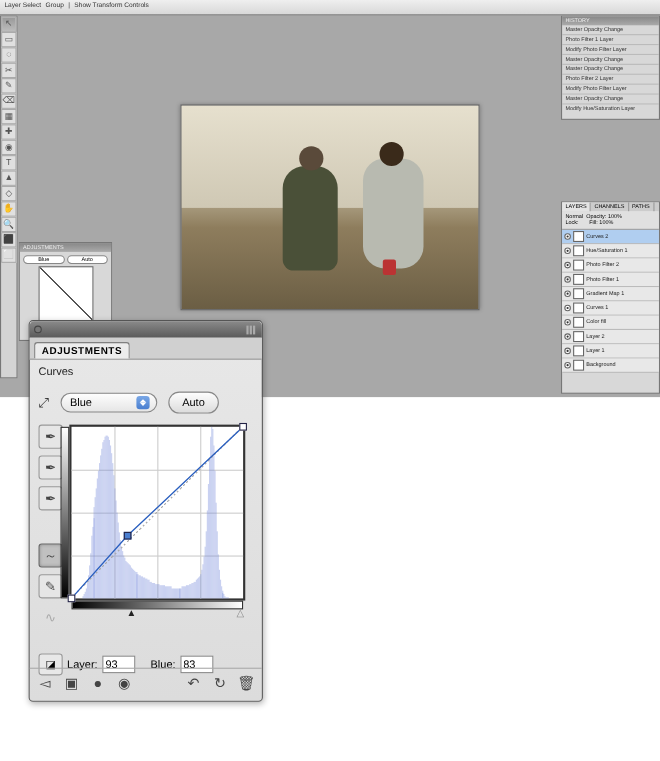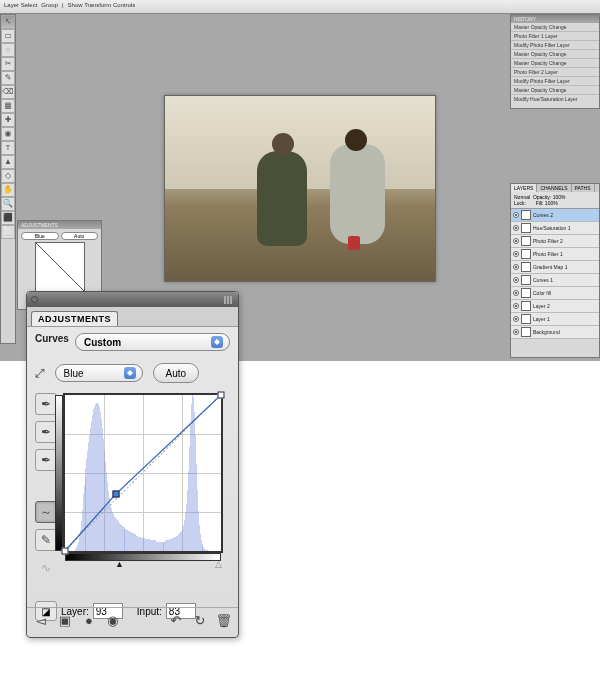--- a/index.html
+++ b/index.html
@@ -41,21 +41,21 @@
 .mini-curve::after { content:""; position:absolute; bottom:0; left:0; width:100%; height:100%; background: linear-gradient(45deg,transparent 49%,#555 49%,#555 51%,transparent 51%); }
 .mini-tools { position: absolute; top: 14px; left: 15px; display: flex; height: 8px; gap: 4px; font-size: 5px; padding-left: 4px; align-items:center; color:#333;}
 
 .adj-panel { position: absolute; top: 291px; left: 26px; width: 213px; height: 347px; background: linear-gradient(#e8e8e8,#dcdcdc); border: 1px solid #555; border-radius: 4px; box-shadow: 1px 2px 6px rgba(0,0,0,0.3); }
 .adj-header { height: 15px; background: linear-gradient(#8a8a8a,#5a5a5a); border-radius: 4px 4px 0 0; display:flex; align-items:center; }
 .adj-header .dot { width:7px;height:7px;border-radius:50%;background:#777;margin:0 4px;border:1px solid #444;}
 .adj-header .grip { flex:1; display:flex; justify-content:flex-end; padding-right:6px;}
 .adj-header .grip span{ width:2px;height:8px;background:#aaa;margin-left:1px;}
 .adj-tabrow { height: 20px; background: #d0d0d0; border-bottom: 1px solid #999; display:flex; align-items:flex-end; padding-left:4px;}
 .adj-tabrow .tab { background:#ececec; border:1px solid #777; border-bottom:none; padding:2px 6px; font-size:9px; font-weight:bold; border-radius:3px 3px 0 0; letter-spacing:0.5px;}
-.adj-row1 { display:flex; align-items:flex-start; padding:6px 8px; gap:6px;font-weight:bold; }
+.adj-row1 { display:flex; align-items:flex-end; padding:6px 8px; gap:6px; }
 .label-sm { font-size: 10px; color:#222; }
 .select { flex:1; height:18px; background:linear-gradient(#fdfdfd,#e6e6e6); border:1px solid #888; border-radius:10px; display:flex; align-items:center; padding:0 8px; font-size:10px; position:relative; }
 .select .chev { position:absolute; right:6px; width:12px; height:12px; background:linear-gradient(#79a7e6,#4a7fd0); border-radius:3px; }
 .select .chev::after { content:""; position:absolute; top:3px; left:3px; border-left:3px solid transparent; border-right:3px solid transparent; border-bottom:3px solid #fff; }
 .select .chev::before { content:""; position:absolute; bottom:3px; left:3px; border-left:3px solid transparent; border-right:3px solid transparent; border-top:3px solid #fff; }
 .adj-row2 { display:flex; align-items:center; padding: 6px 8px; gap: 10px; }
 .pointer-icon { font-size:12px; color:#333; font-family: monospace;}
 .select.blue { flex: 0 0 88px; }
 .btn { height:20px; padding:0 12px; background:linear-gradient(#fdfdfd,#dcdcdc); border:1px solid #888; border-radius:10px; font-size:10px; display:flex; align-items:center; }
 .curve-area { display:flex; padding: 4px 8px; gap: 6px; }
@@ -219,24 +219,20 @@
         <span></span>
         <span></span>
         <span></span>
       </div>
   </div>
   <div class="adj-tabrow">
     <div class="tab">ADJUSTMENTS</div>
   </div>
   <div class="adj-row1">
     <span class="label-sm">Curves</span>
-    <div class="select">
-      <span>Custom</span>
-      <span class="chev"></span>
-    </div>
   </div>
   <div class="adj-row2">
     <span class="pointer-icon">⤢</span>
     <div class="select blue">
       <span>Blue</span>
       <span class="chev"></span>
     </div>
     <div class="btn">
         <span>Auto</span>
       </div>
@@ -433,21 +429,21 @@
           <div class="point" style="left: 32.549%; bottom: 36.4706%;"></div>
           <div class="point hollow" style="left: 100%; bottom: 100%;"></div>
         </div>
     </div>
   </div>
   <div class="output-row">
     <div class="corner-icon">◪</div>
     <span>Layer:</span>
     <input class="field" value="93" style="">
     <span style="width:6px"></span>
-    <span>Input:</span>
+    <span>Blue:</span>
     <input class="field" value="83" style="">
   </div>
   <div class="bottom-row">
     <div class="b-icon">◅</div>
     <div class="b-icon">▣</div>
     <div class="b-icon">●</div>
     <div class="b-icon">◉</div>
     <div class="b-spacer"></div>
     <div class="b-icon">↶</div>
     <div class="b-icon">↻</div>

